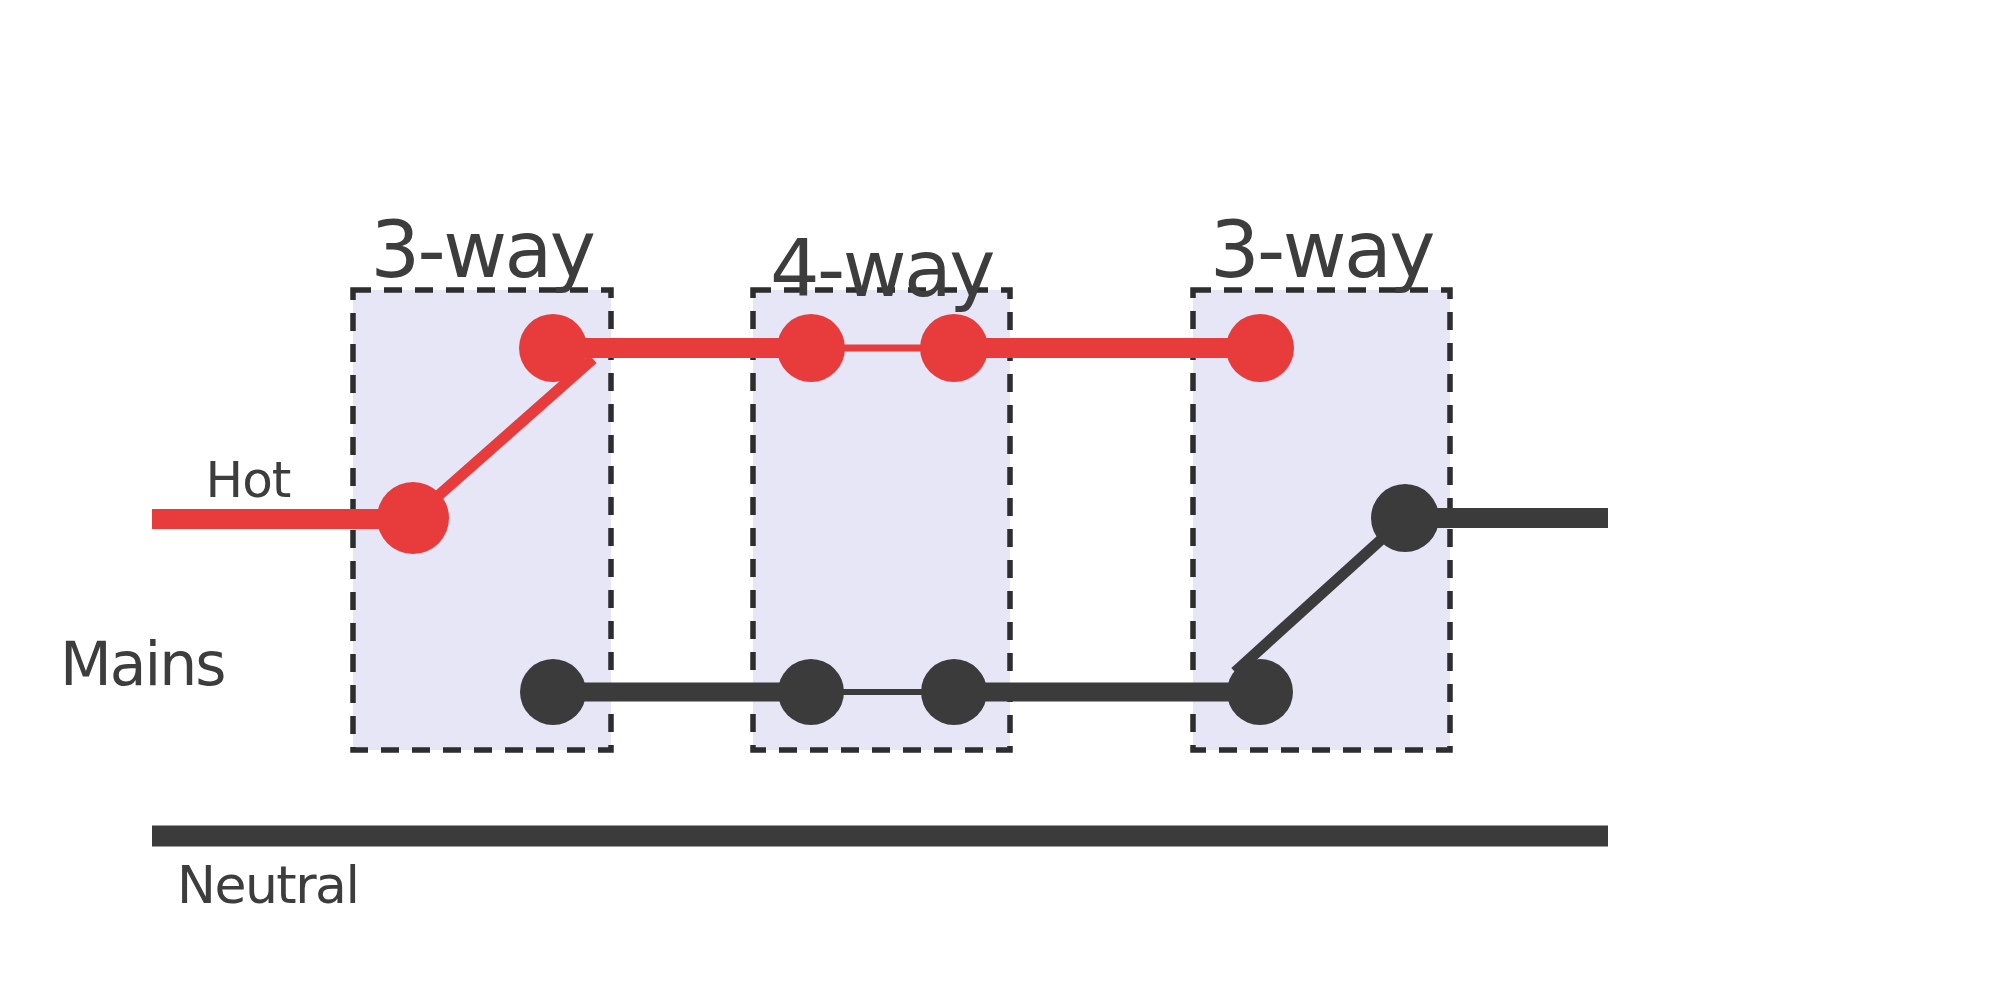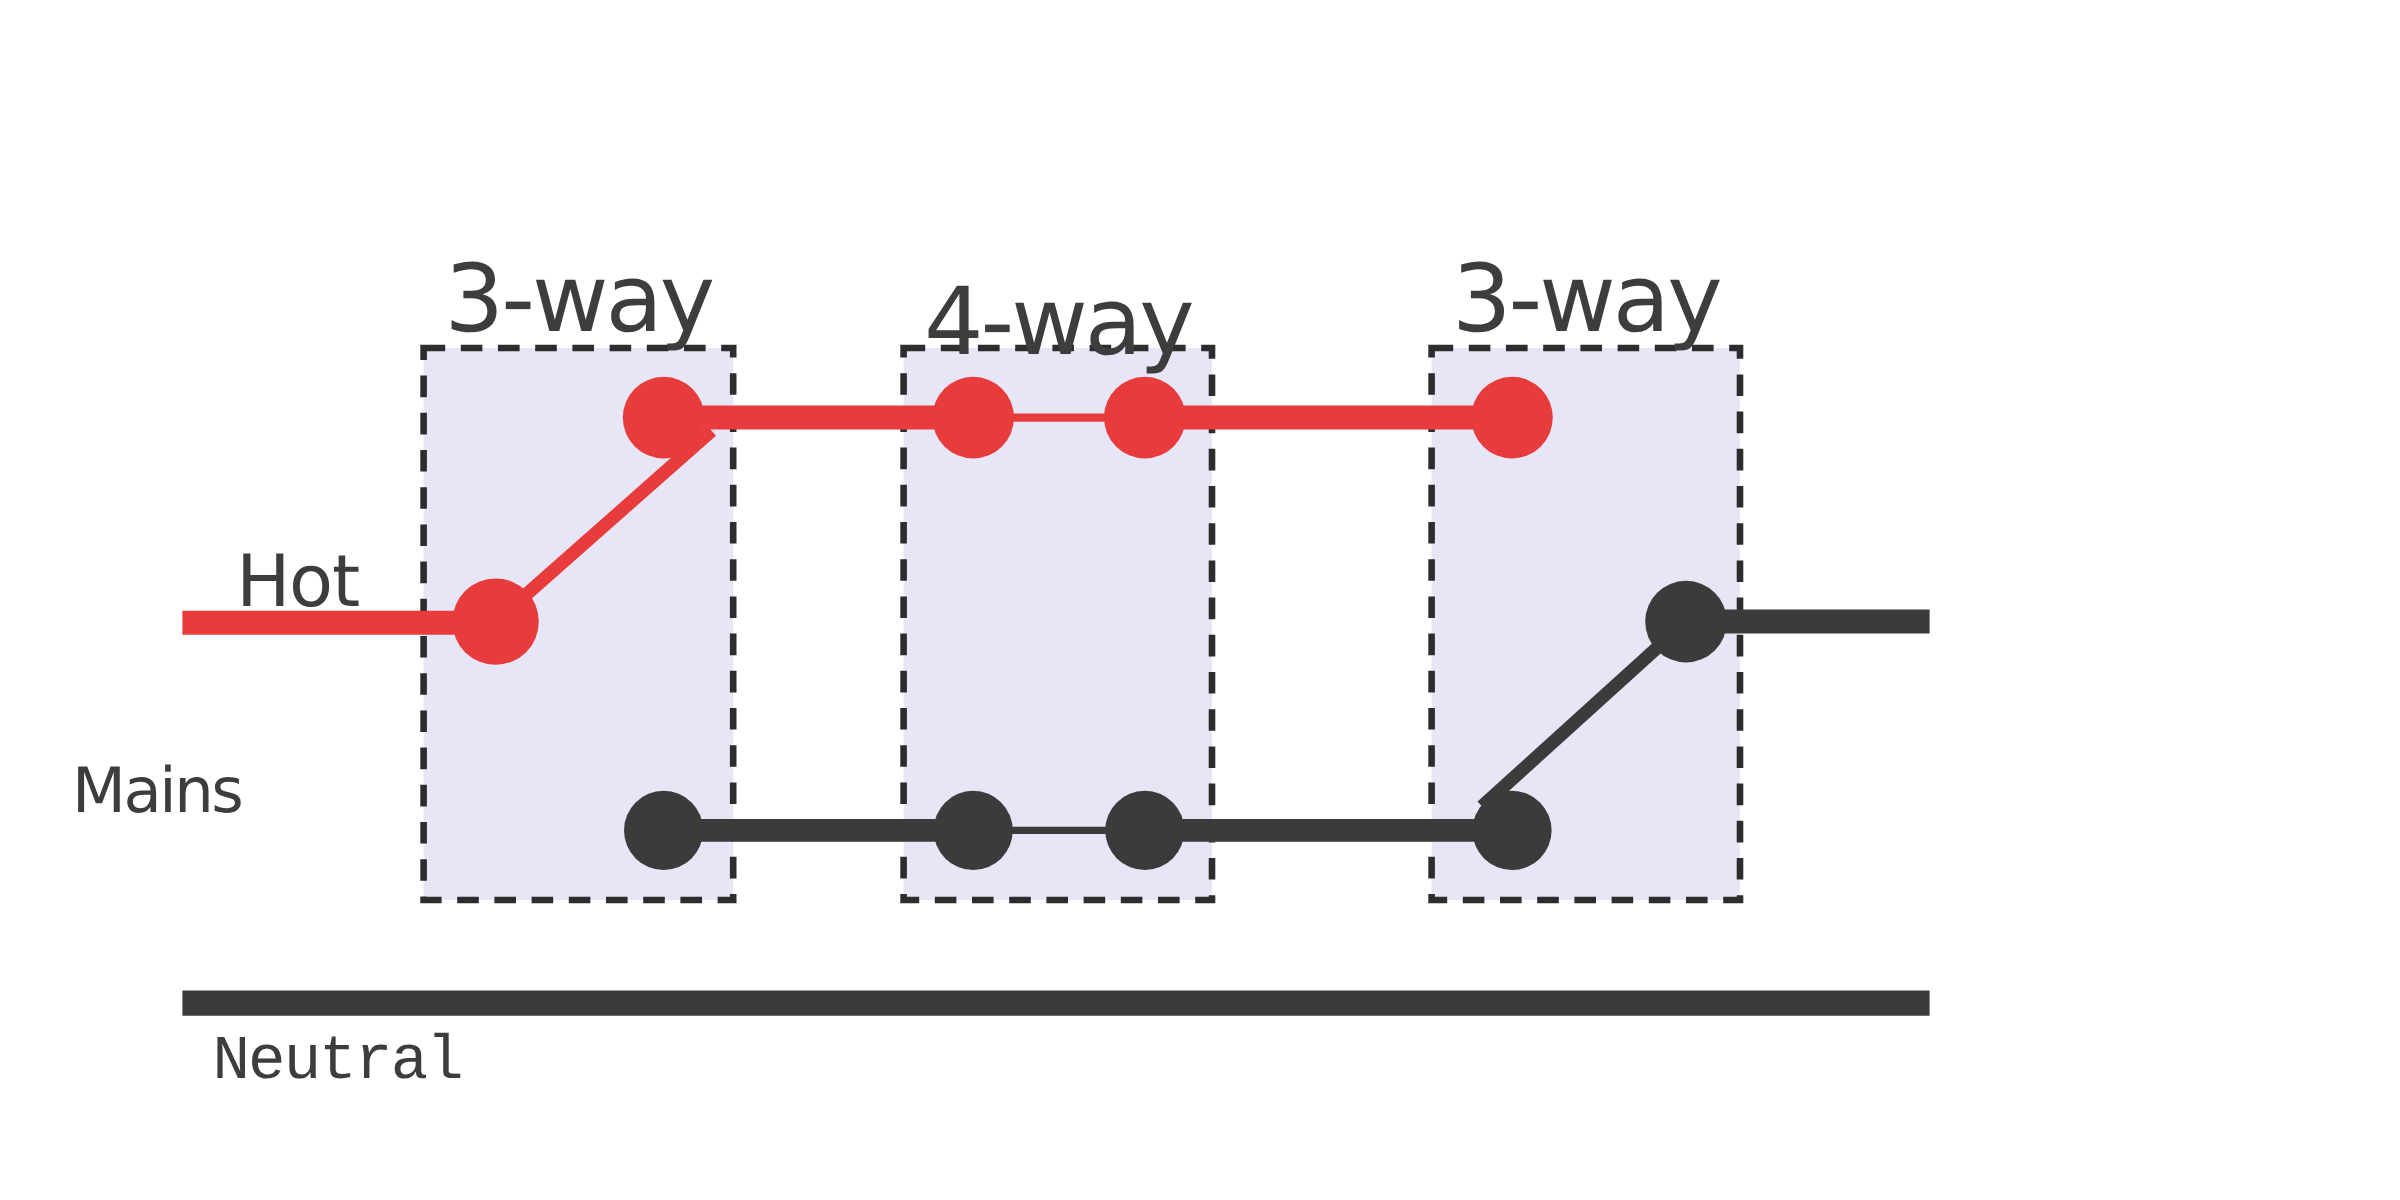--- a/index.html
+++ b/index.html
@@ -15,23 +15,23 @@
     position:absolute;
     color:#3d3d3d;
     line-height:1;
     white-space:nowrap;
   }
   .lbl.switch-lbl{
     font-size:78px;
     letter-spacing:-2.5px;
     text-align:center;
   }
-  .lbl.hot-lbl{font-size:60px;letter-spacing:-1px;text-align:center;}
-  .lbl.mains-lbl{font-size:52px;letter-spacing:-2px;}
-  .lbl.neutral-lbl{font-size:52px;letter-spacing:-1.5px;font-family:Liberation Mono, monospace;}
+  .lbl.hot-lbl{font-size:50px;letter-spacing:-1px;text-align:center;}
+  .lbl.mains-lbl{font-size:60px;letter-spacing:-2px;}
+  .lbl.neutral-lbl{font-size:52px;letter-spacing:-1.5px;}
 </style>
 </head>
 <body>
 
 <div class="canvas">
 
   <svg class="diagram" width="2000" height="1000" viewBox="0 0 2000 1000">
 
     <g>
       <rect x="353" y="290" width="258" height="460" stroke-width="5.5" stroke-dasharray="18 13" fill="#e6e6f6" stroke="#2d2d2d"></rect>

